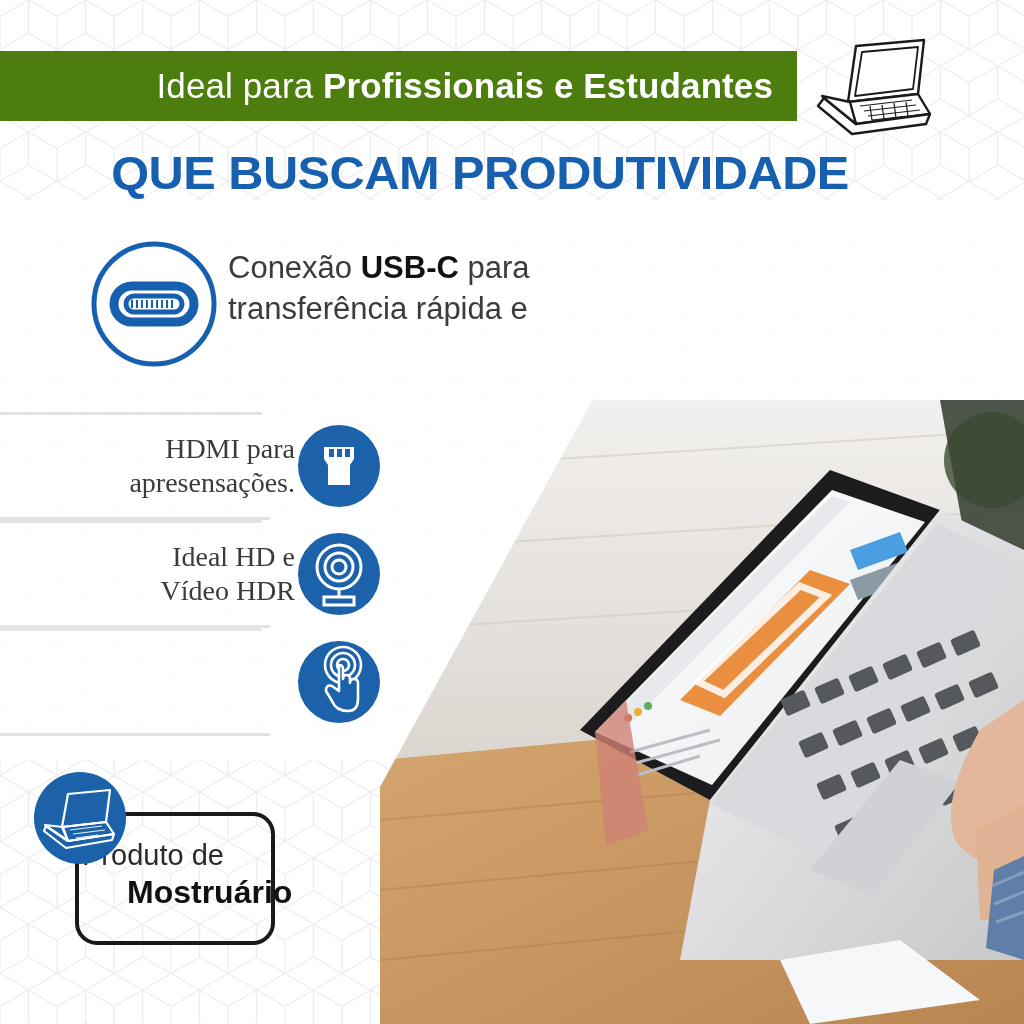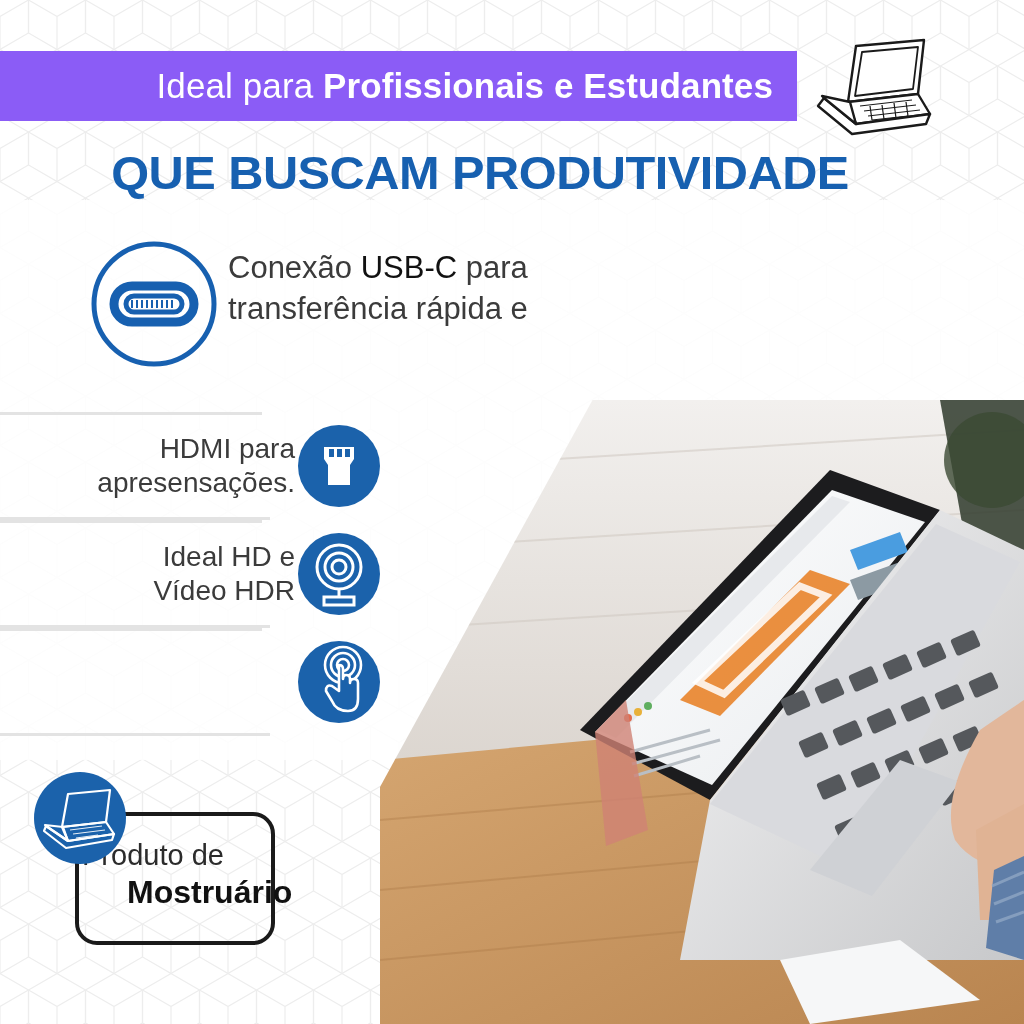--- a/index.html
+++ b/index.html
@@ -17,21 +17,21 @@
   .photo{
     position:absolute;left:380px;top:400px;width:644px;height:624px;z-index:1;
     -webkit-clip-path:polygon(33% 0%, 100% 0%, 100% 100%, 0% 100%, 0% 62%);
     clip-path:polygon(33% 0%, 100% 0%, 100% 100%, 0% 100%, 0% 62%);
     overflow:hidden;
   }
   .photo svg{display:block;width:100%;height:100%;}
 
   
   .banner{
-    position:absolute;left:0;top:51px;width:797px;height:70px;background:#8b5cf6;
+    position:absolute;left:0;top:51px;width:797px;height:70px;background:#4d7c0f;
     z-index:3;display:flex;align-items:center;justify-content:flex-end;
     box-sizing:border-box;padding-right:24px;
   }
   .banner-text{
     color:#fff;font-size:35px;letter-spacing:.1px;white-space:nowrap;
     font-family:"Liberation Sans","DejaVu Sans",sans-serif;
   }
   .banner-text b{font-weight:bold;}
 
   .banner-laptop{position:absolute;left:812px;top:36px;width:126px;height:100px;z-index:3;}
@@ -46,34 +46,34 @@
   }
 
   
   .usbc-block{position:absolute;left:88px;top:238px;z-index:3;display:flex;align-items:flex-start;}
   .usbc-icon{width:132px;height:132px;flex:0 0 132px;}
   .usbc-text{
     margin-left:8px;margin-top:10px;font-size:31px;line-height:1.32;color:#3b3b3b;
     max-width:330px;font-weight:300;
     font-family:"Liberation Sans","DejaVu Sans",sans-serif;
   }
-  .usbc-text b{font-weight:normal;color:#111;}
+  .usbc-text b{font-weight:bold;color:#111;}
 
   
   .features{position:absolute;left:0;top:412px;width:390px;z-index:3;}
   .frow{position:relative;height:108px;}
   .frow .rule{
     position:absolute;left:0;height:3px;background:#e3e3e3;
   }
   .frow .rule.top{top:0;width:262px;}
   .frow .rule.bot{bottom:0;width:270px;}
   .frow .ftext{
     position:absolute;right:95px;top:50%;transform:translateY(-50%);
     text-align:right;font-size:28px;line-height:1.22;color:#3b3b3b;font-weight:300;
-    font-family:Liberation Sans, sans-serif;white-space:pre-line;
+    font-family:Liberation Serif, serif;white-space:pre-line;
   }
   .frow .ficon{
     position:absolute;left:296px;top:50%;transform:translateY(-50%);
     width:86px;height:86px;
   }
 
   
   .badge-box{
     position:absolute;left:75px;top:812px;width:200px;height:133px;
     border:4px solid #1a1a1a;border-radius:22px;background:transparent;z-index:3;

